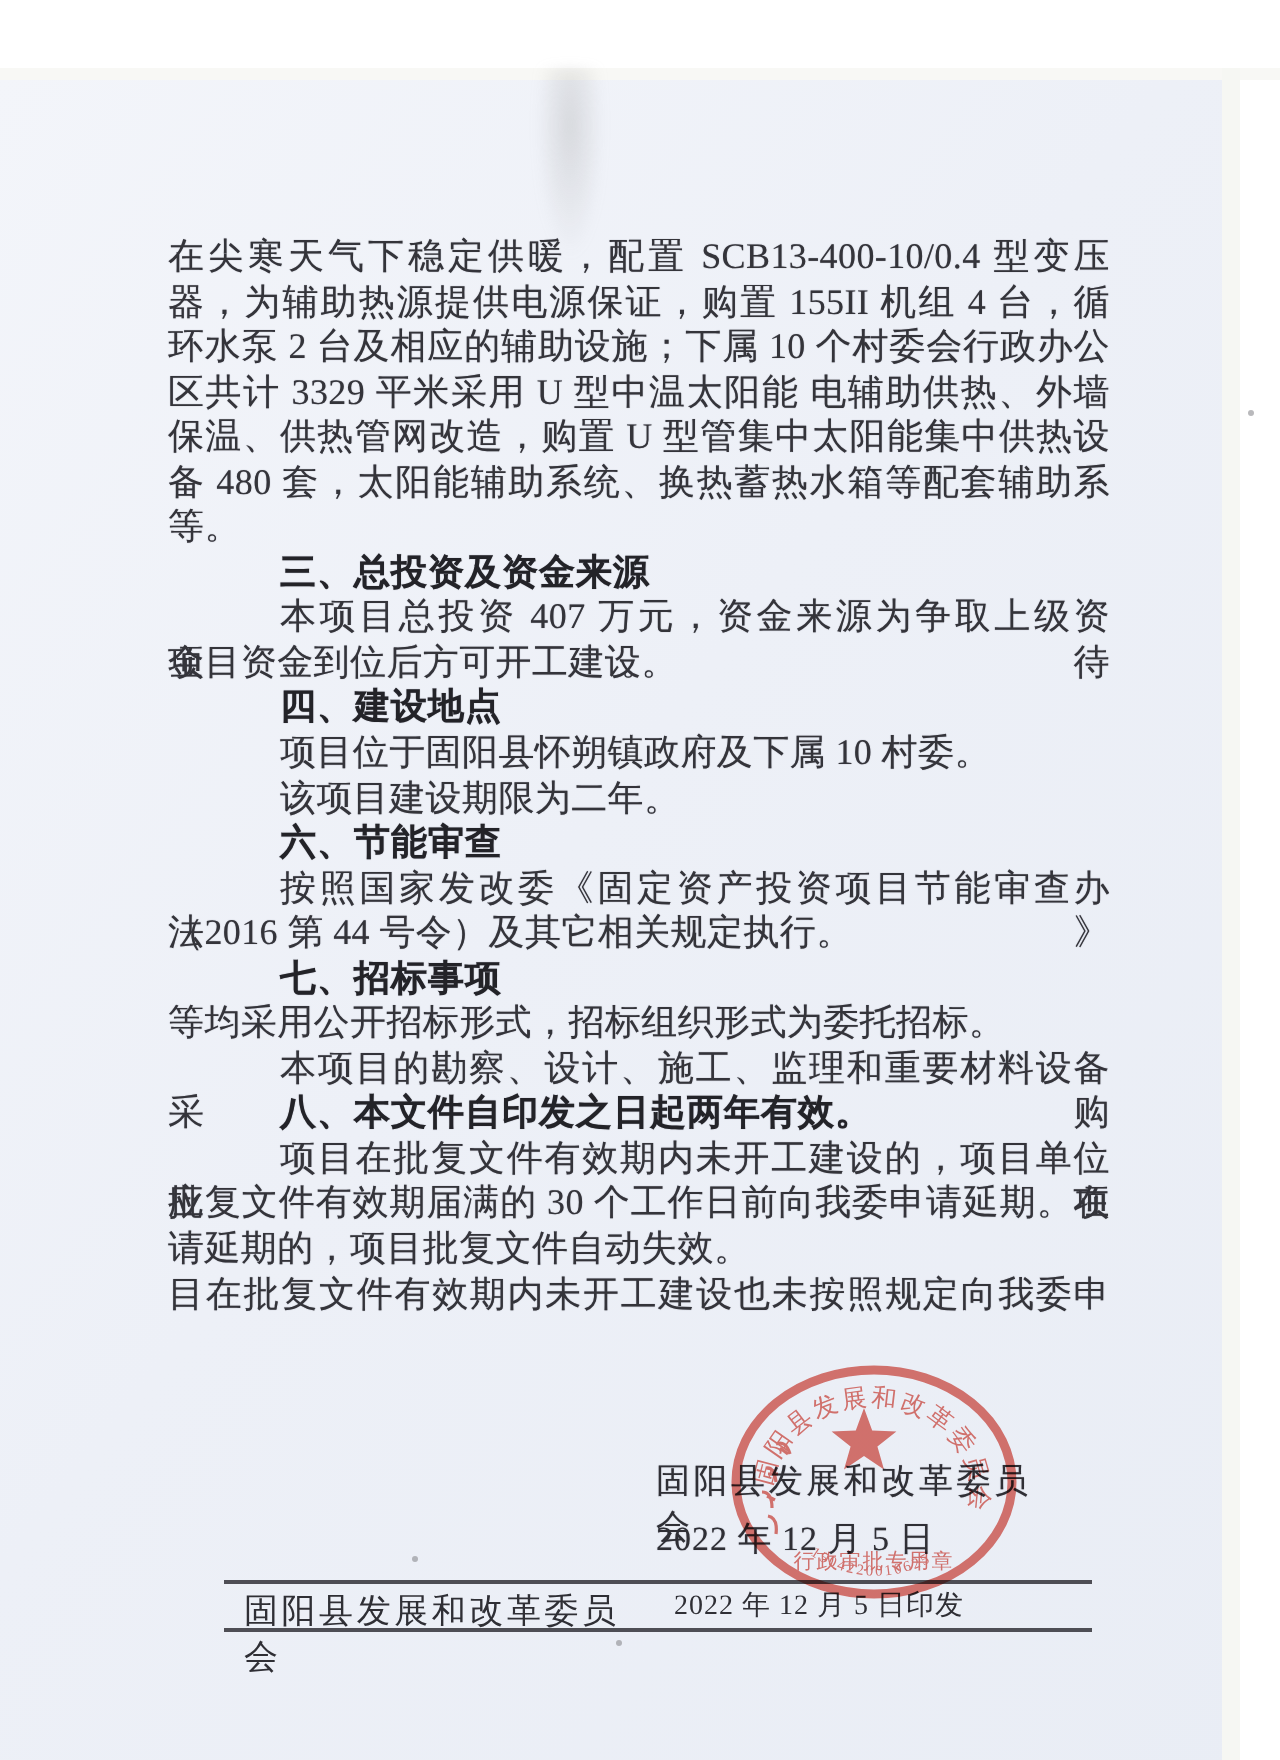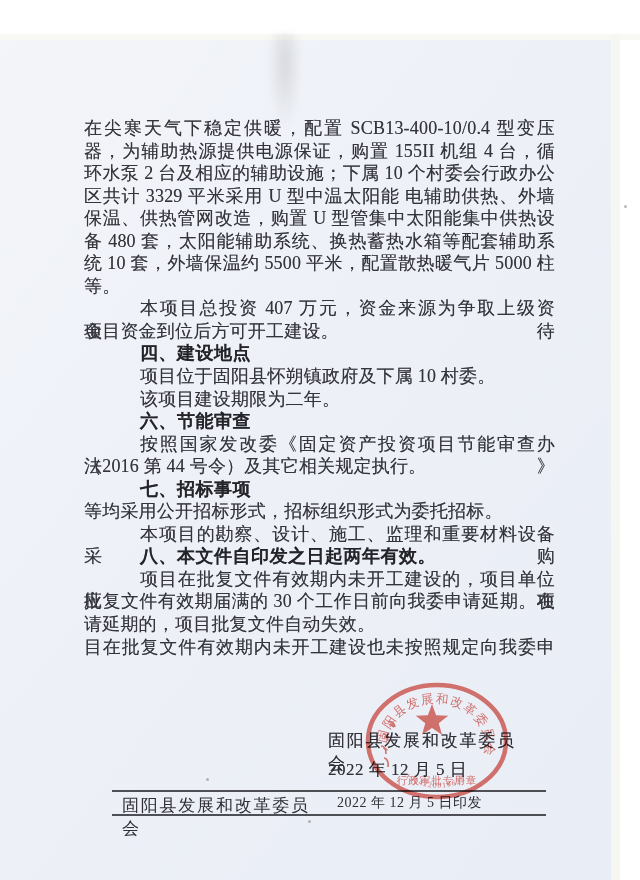--- a/index.html
+++ b/index.html
@@ -49,22 +49,22 @@
   <div class="speck" style="left:308px;top:786px;"></div>
   <div class="speck" style="left:206px;top:744px;"></div>
 
   <div class="doc-body">
     <div class="line l-just">在尖寒天气下稳定供暖，配置 SCB13-400-10/0.4 型变压</div>
     <div class="line l-just">器，为辅助热源提供电源保证，购置 155II 机组 4 台，循</div>
     <div class="line l-just">环水泵 2 台及相应的辅助设施；下属 10 个村委会行政办公</div>
     <div class="line l-just">区共计 3329 平米采用 U 型中温太阳能 电辅助供热、外墙</div>
     <div class="line l-just">保温、供热管网改造，购置 U 型管集中太阳能集中供热设</div>
     <div class="line l-just">备 480 套，太阳能辅助系统、换热蓄热水箱等配套辅助系</div>
-    <div class="line l-just">统 10 套，外墙保温约 5500 平米，配置散热暖气片 5000 柱</div>
     <div class="line">等。</div>
+    <div class="line l-ind l-bold">三、总投资及资金来源</div>
     <div class="line l-ind l-just">本项目总投资 407 万元，资金来源为争取上级资金。待</div>
     <div class="line">项目资金到位后方可开工建设。</div>
     <div class="line l-ind l-bold">四、建设地点</div>
     <div class="line l-ind">项目位于固阳县怀朔镇政府及下属 10 村委。</div>
     <div class="line l-ind">该项目建设期限为二年。</div>
     <div class="line l-ind l-bold">六、节能审查</div>
     <div class="line l-ind l-just">按照国家发改委《固定资产投资项目节能审查办法》</div>
     <div class="line">（2016 第 44 号令）及其它相关规定执行。</div>
     <div class="line l-ind l-bold">七、招标事项</div>
     <div class="line">等均采用公开招标形式，招标组织形式为委托招标。</div>

